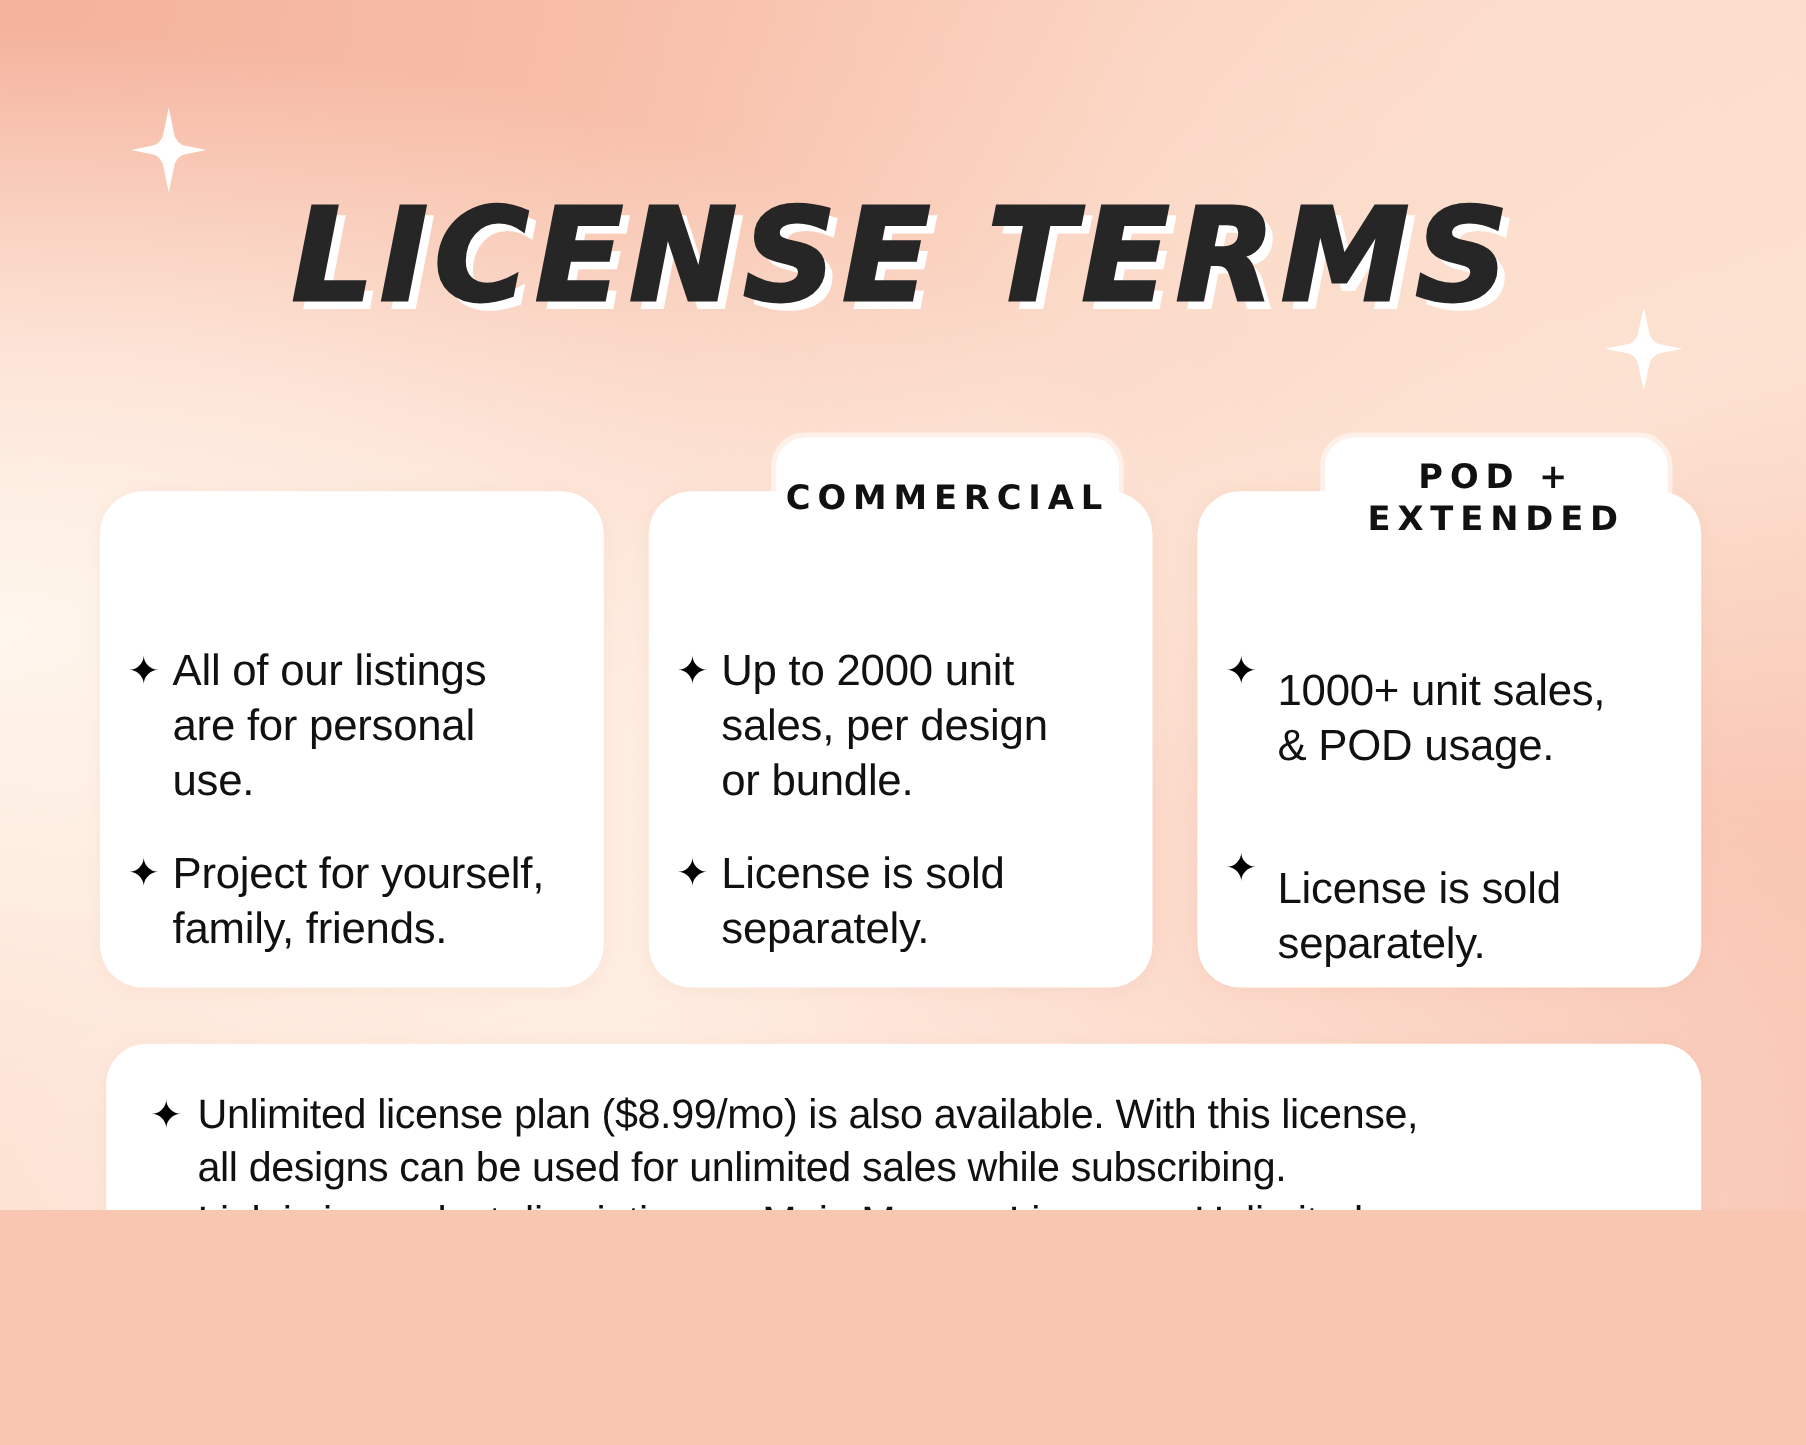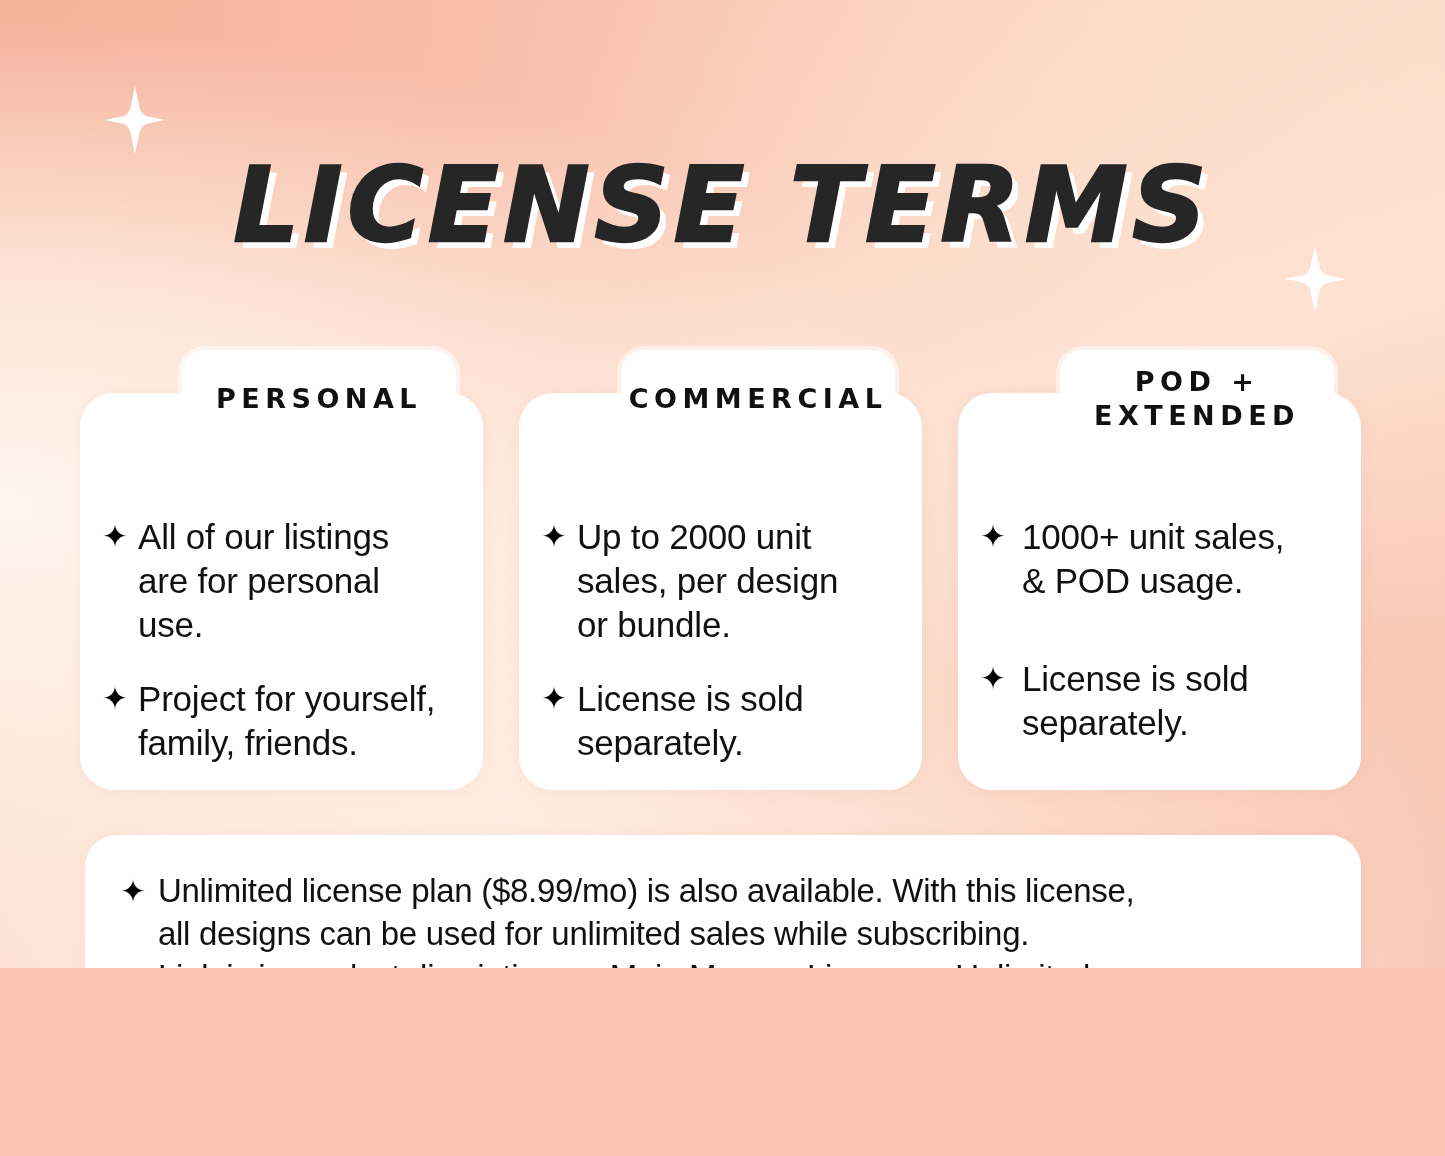--- a/index.html
+++ b/index.html
@@ -137,21 +137,21 @@
     font-family: "Liberation Sans", sans-serif;
     font-weight: 400;
     font-size: 35px;
     line-height: 44px;
     color: #111111;
     letter-spacing: -0.2px;
     white-space: pre-line;
     padding-left: 6px;
     padding-top: 2px;
   }
-  #card-pod .bullet-text  { padding-left: 12px; }
+  #card-pod .bullet-text  { padding-left: 12px; margin-top: 16px; }
   #card-pod .bullet-row:first-child { margin-bottom: 52px; }
 
   
   #footer-banner {
     position: absolute;
     left: 85px;
     top: 835px;
     width: 1276px;
     height: 170px;
     background: #ffffff;
@@ -234,23 +234,20 @@
 &amp; POD usage.</span>
         </div>
         <div class="bullet-row">
           <span class="bullet-star">✦</span>
           <span class="bullet-text">License is sold
 separately.</span>
         </div>
       </div>
     </div>
 
-    <div class="card-badge" id="badge-personal">
-      <span class="card-badge-label">PERSONAL</span>
-    </div>
     <div class="card-badge" id="badge-commercial">
       <span class="card-badge-label">COMMERCIAL</span>
     </div>
     <div class="card-badge" id="badge-pod">
       <span class="card-badge-label">POD +
 EXTENDED</span>
     </div>
 
   </div>
 

